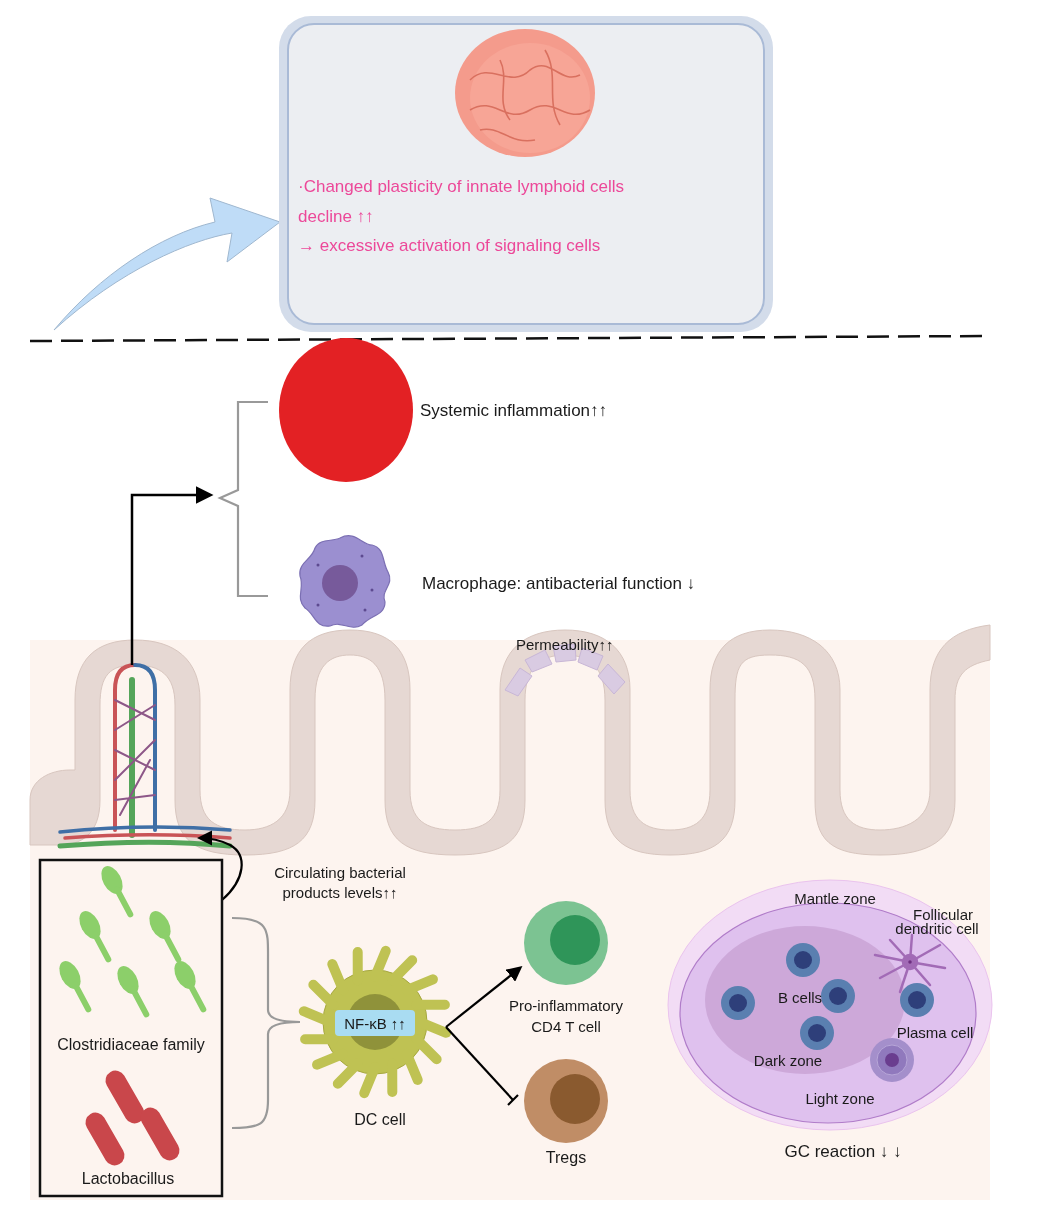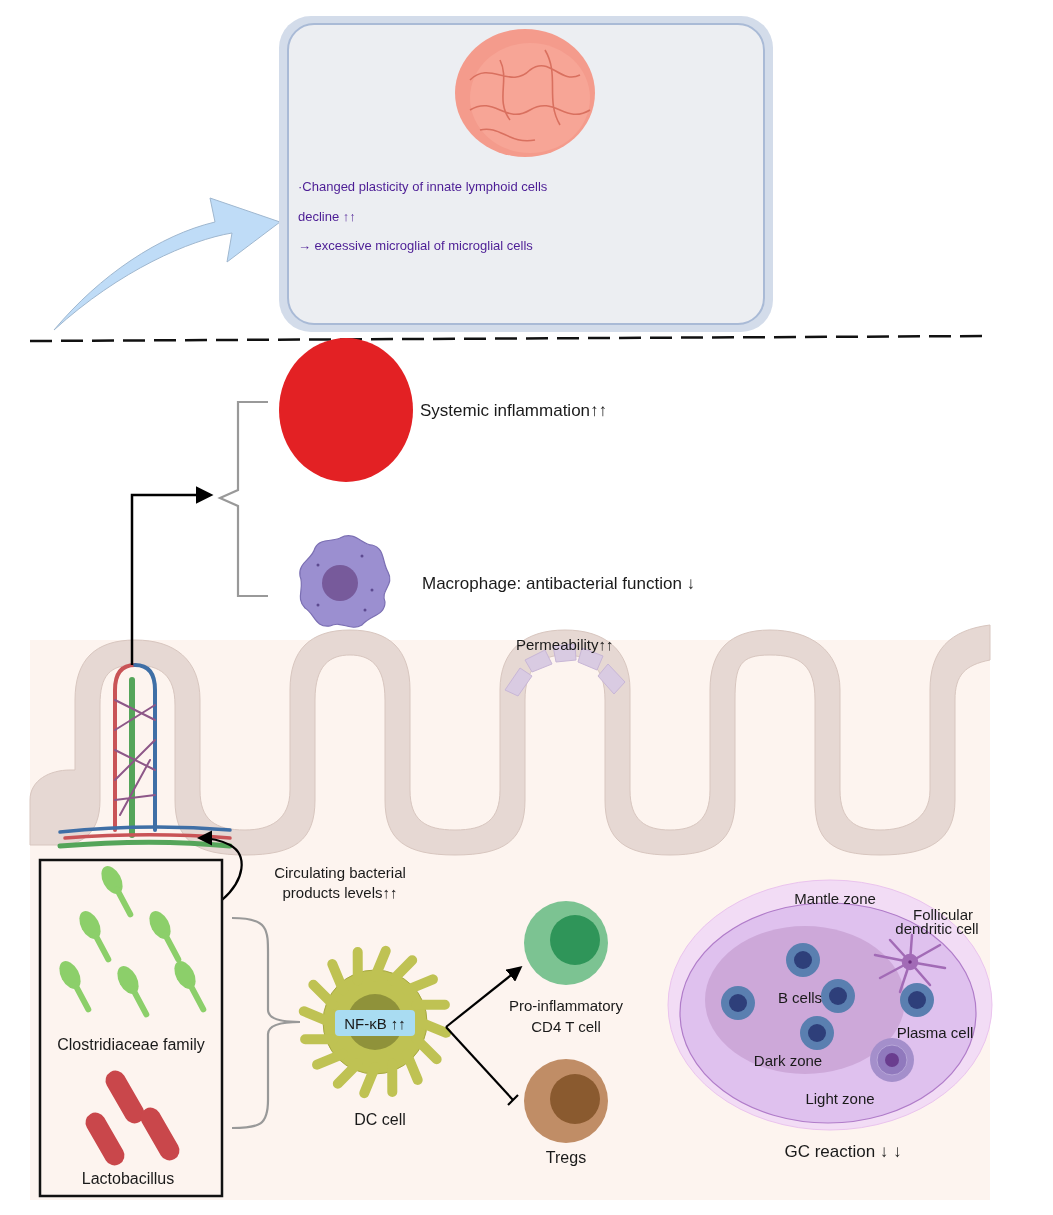--- a/index.html
+++ b/index.html
@@ -1,19 +1,19 @@
 <!DOCTYPE html>
 <html><head>
 <meta charset="utf-8">
 <style>
   html, body { margin: 0; padding: 0; background: #ffffff; }
   body { width: 1053px; height: 1215px; position: relative; overflow: hidden; font-family: "Liberation Sans", sans-serif; }
   #canvas { position: absolute; left: 0; top: 0; width: 1053px; height: 1215px; }
   .lbl { font-family: "Liberation Sans", sans-serif; fill: #1a1a1a; }
-  .brain-text { position: absolute; left: 298px; top: 172px; width: 460px; font-size: 13px; line-height: 29.5px; color: #4c1d95; }
+  .brain-text { position: absolute; left: 298px; top: 172px; width: 460px; font-size: 17px; line-height: 29.5px; color: #ec4899; }
   .brain-text div { white-space: nowrap; }
 </style>
 </head>
 <body>
 
 <svg id="canvas" viewBox="0 0 1053 1215" xmlns="http://www.w3.org/2000/svg">
   <defs>
     <marker id="arrowHead" viewBox="0 0 10 10" refX="8" refY="5" markerWidth="7" markerHeight="7" orient="auto">
       <path d="M0,0 L10,5 L0,10 z" fill="#000"></path>
     </marker>
@@ -342,14 +342,14 @@
   </g>
   <text class="lbl" x="935" y="1038" font-size="15" text-anchor="middle">Plasma cell</text>
   <text class="lbl" x="788" y="1066" font-size="15" fill="#b06fc8" text-anchor="middle">Dark zone</text>
   <text class="lbl" x="840" y="1104" font-size="15" fill="#b06fc8" text-anchor="middle">Light zone</text>
   <text class="lbl" x="843" y="1157" font-size="17" text-anchor="middle">GC reaction ↓ ↓</text>
 </svg>
 
 <div class="brain-text">
   <div>·Changed plasticity of innate lymphoid cells</div>
   <div>decline ↑↑</div>
-  <div>→ excessive microglial of microglial cells</div>
+  <div>→ excessive activation of signaling cells</div>
 </div>
 
 </body></html>

